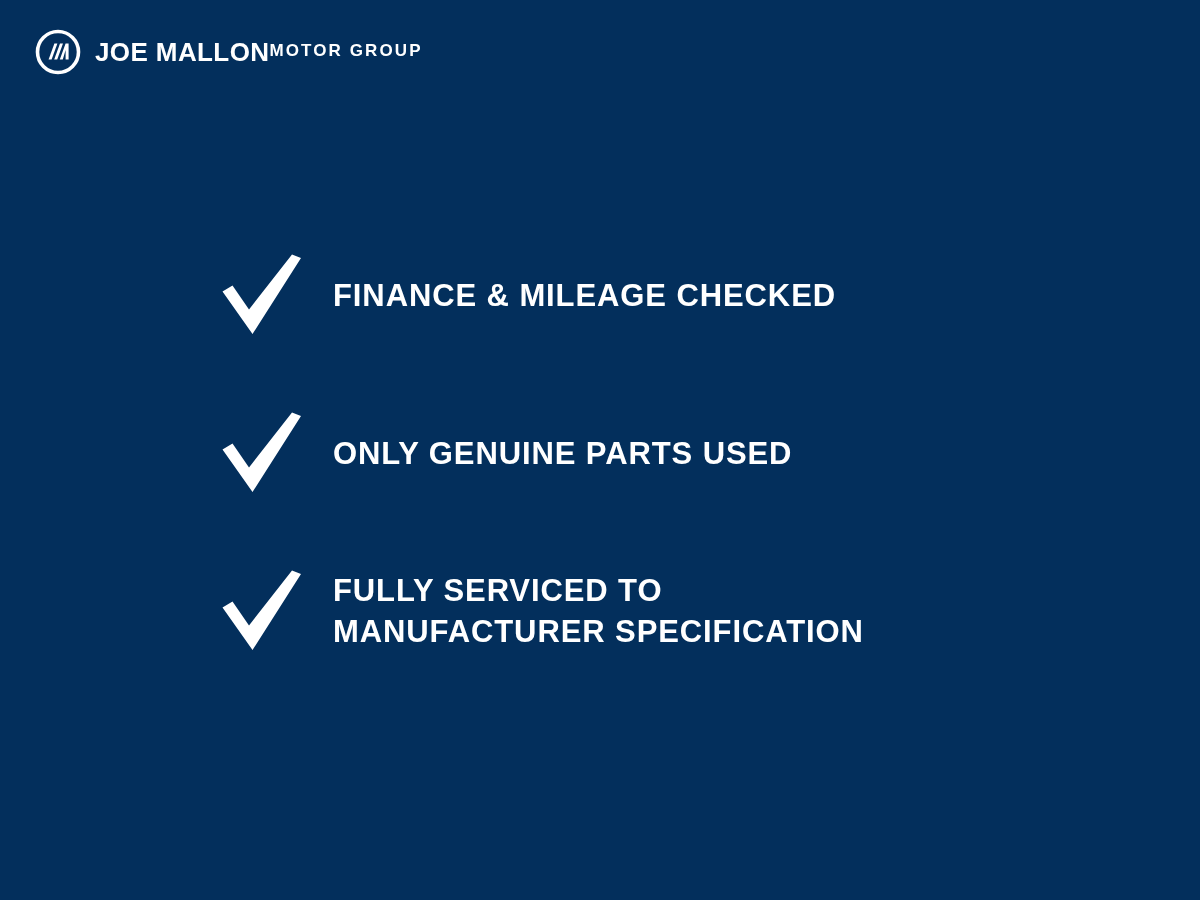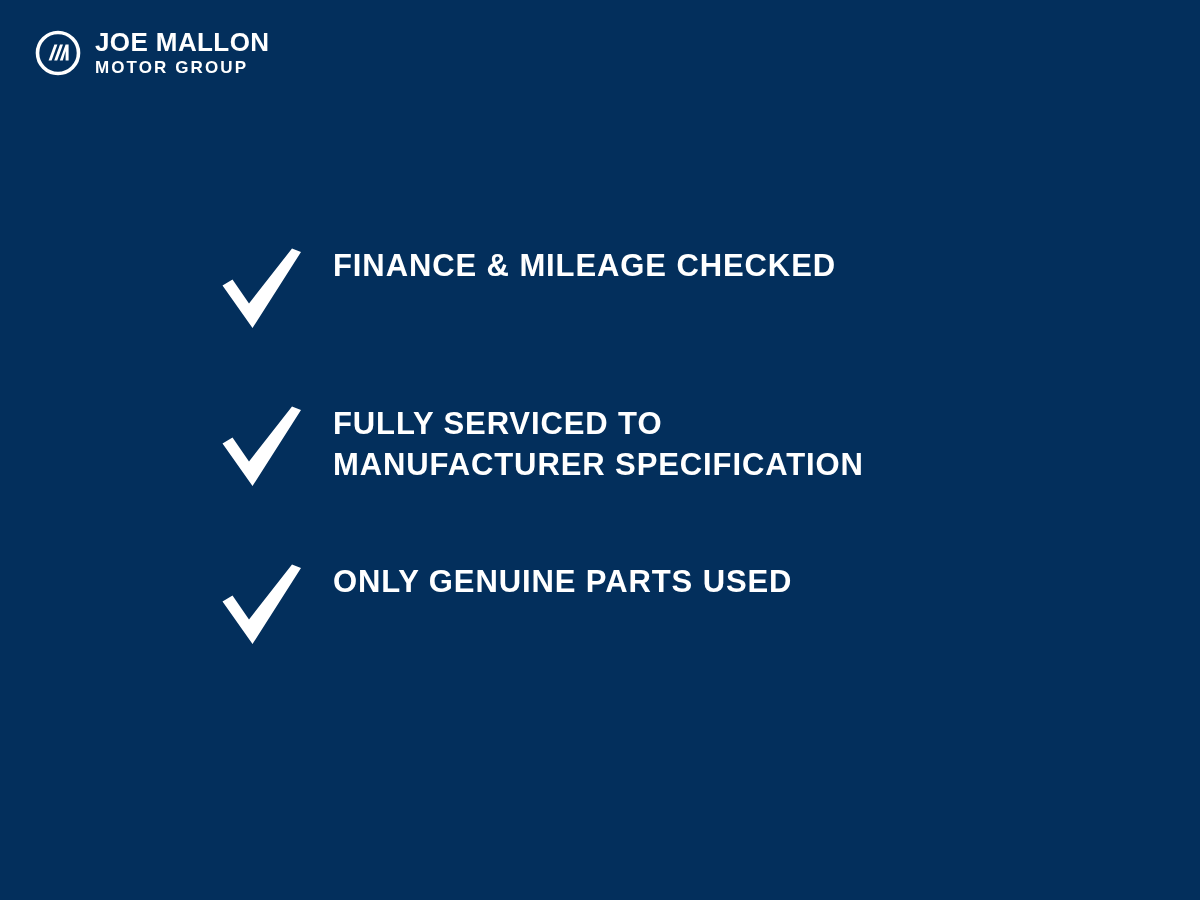--- a/index.html
+++ b/index.html
@@ -42,21 +42,21 @@
 
   .brand-mark {
     width: 48px;
     height: 48px;
     flex: 0 0 48px;
     display: block;
   }
 
   .brand-words {
     display: flex;
-    flex-direction: column;
+    flex-direction: row;
     justify-content: flex-start;
     padding-top: 1px;
   }
 
   .brand-name {
     color: #ffffff;
     font-size: 26px;
     font-weight: bold;
     letter-spacing: 0.4px;
     line-height: 1.02;
@@ -91,20 +91,21 @@
   
   .features {
     position: absolute;
     left: 218px;
     top: 246px;
     width: 900px;
   }
 
   .feature-row {
     display: flex;
+    align-items: center;
     height: 100px;
     margin-bottom: 58px;
   }
   .feature-row:last-child {
     margin-bottom: 0;
   }
 
   .check-icon {
     width: 90px;
     height: 88px;
@@ -154,26 +155,26 @@
       <svg class="check-icon" viewBox="0 0 90 88">
         <path d="M4.5 39.5 L14.5 33.5 L31.0 57.5 L74.0 2.5 L83.0 6.0 L34.5 82.0 Z" fill="#ffffff"></path>
       </svg>
       <div class="feature-text">FINANCE &amp; MILEAGE CHECKED</div>
     </div>
 
     <div class="feature-row">
       <svg class="check-icon" viewBox="0 0 90 88">
         <path d="M4.5 39.5 L14.5 33.5 L31.0 57.5 L74.0 2.5 L83.0 6.0 L34.5 82.0 Z" fill="#ffffff"></path>
       </svg>
-      <div class="feature-text">FULLY SERVICED TO
-MANUFACTURER SPECIFICATION</div>
+      <div class="feature-text">ONLY GENUINE PARTS USED</div>
     </div>
 
     <div class="feature-row">
       <svg class="check-icon" viewBox="0 0 90 88">
         <path d="M4.5 39.5 L14.5 33.5 L31.0 57.5 L74.0 2.5 L83.0 6.0 L34.5 82.0 Z" fill="#ffffff"></path>
       </svg>
-      <div class="feature-text">ONLY GENUINE PARTS USED</div>
+      <div class="feature-text">FULLY SERVICED TO
+MANUFACTURER SPECIFICATION</div>
     </div>
 
   </div>
 
 </div>
 
 </body></html>

